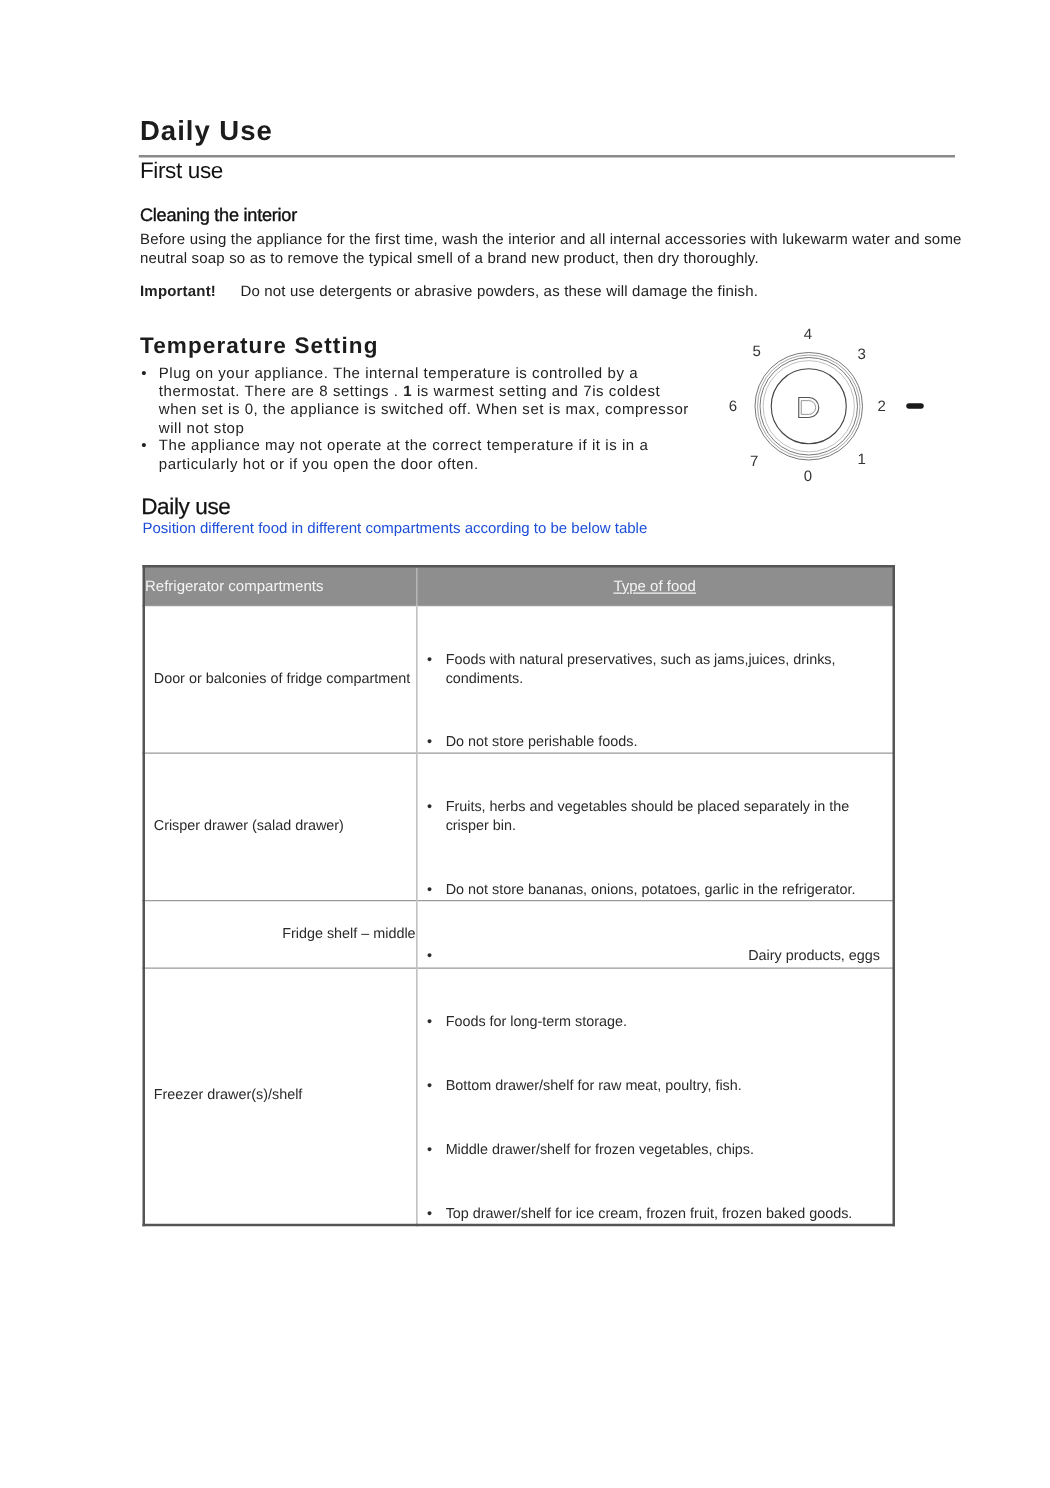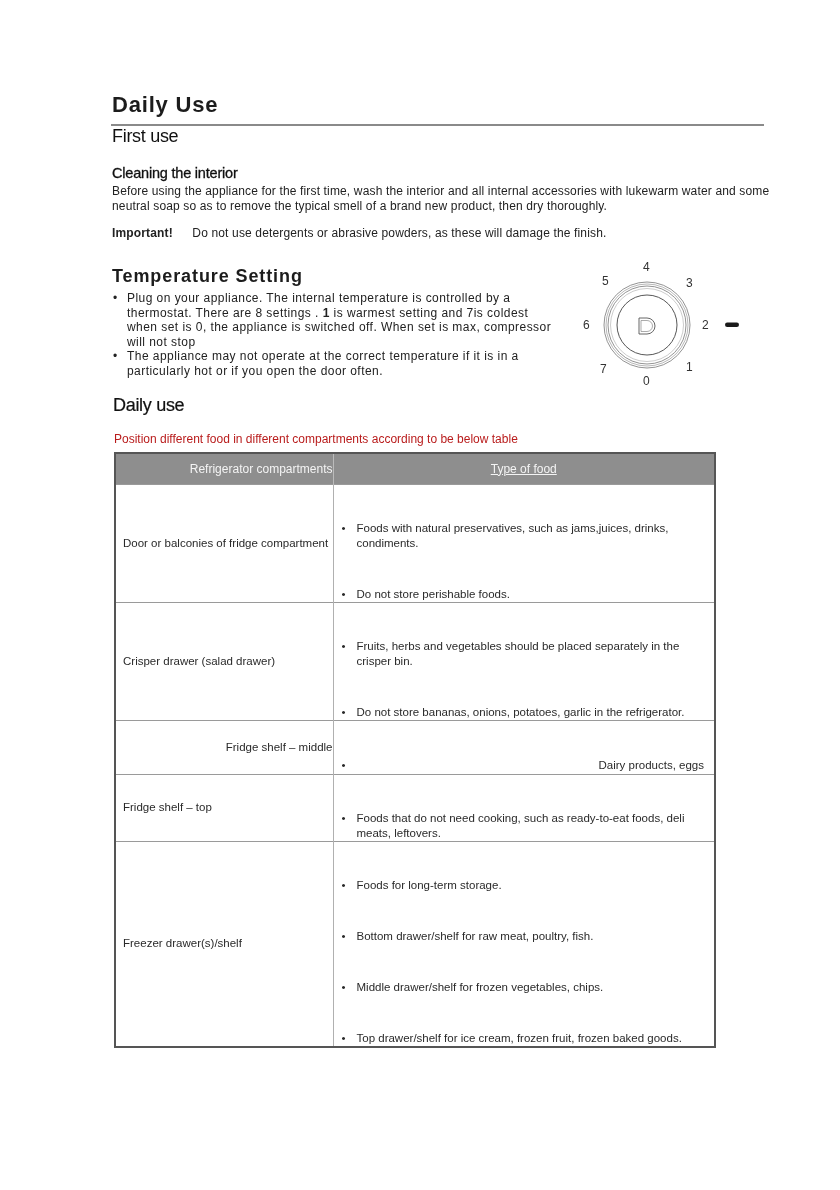--- a/index.html
+++ b/index.html
@@ -15,29 +15,29 @@
     .p-important { position: absolute; left: 112px; top: 226px; font-size: 12px; letter-spacing: 0.15px; color: #222; }
     .p-important b { font-weight: bold; margin-right: 16px; }
 
     .h-temp { position: absolute; left: 112px; top: 266px; font-size: 18px; font-weight: bold; letter-spacing: 0.9px; color: #1c1c1c; }
     .temp-list { position: absolute; left: 112px; top: 291px; width: 450px; list-style: none; font-size: 12px; line-height: 14.6px; letter-spacing: 0.45px; color: #222; }
     .temp-list li { position: relative; padding-left: 15px; }
     .temp-list li .bullet { position: absolute; left: 1px; top: 0; }
     .temp-list li b { font-weight: bold; }
 
     .h-daily { position: absolute; left: 113px; top: 395px; font-size: 18px; font-weight: normal; letter-spacing: -0.3px; color: #111; -webkit-text-stroke: 0.2px #111; }
-    .p-daily { position: absolute; left: 114px; top: 432px; font-size: 12px; color: #b91c1c; }
+    .p-daily { position: absolute; left: 114px; top: 415px; font-size: 12px; color: #1d4ed8; }
 
     
     .dial { position: absolute; left: 575px; top: 256px; width: 180px; height: 138px; }
     .dial .num { position: absolute; font-size: 12px; color: #333; }
 
     
     .food-table { position: absolute; left: 114px; top: 452px; width: 602px; border-collapse: collapse; border: 2px solid #555; font-size: 11.5px; color: #2a2a2a; }
-    .food-table th { background: #8e8e8e; color: #f4f4f4; font-weight: normal; height: 31px; text-align: right; padding-left: 20px; font-size: 12px; border-right: 1px solid #bbb; }
+    .food-table th { background: #8e8e8e; color: #f4f4f4; font-weight: normal; height: 31px; text-align: left; padding-left: 0; font-size: 12px; border-right: 1px solid #bbb; }
     .food-table th.col2 { text-align: center; padding-left: 0; border-right: none; text-decoration: underline; }
     .food-table td { border-top: 1px solid #9a9a9a; vertical-align: middle; }
     .food-table td.comp { width: 218px; padding-left: 7px; border-right: 1px solid #b0b0b0; line-height: 15px; }
     .food-table td.foods { padding-left: 20px; padding-right: 10px; }
     .food-table ul { list-style: none; line-height: 15px; }
     .food-table ul li { position: relative; padding-left: 3px; margin-top: 36px; }
     .food-table ul li::before { content: "•"; position: absolute; left: -12px; top: 0; }
     .r1 { height: 82px; }
     .r2 { height: 87px; }
     .r3 { height: 54px; text-align: right; }
@@ -112,28 +112,20 @@
         </td>
     </tr>
     <tr class="r3">
       <td class="comp">Fridge shelf – middle</td>
       <td class="foods">
           <ul>
         <li>Dairy products, eggs</li>
       </ul>
         </td>
     </tr>
-    <tr class="r4">
-      <td class="comp">Fridge shelf – top</td>
-      <td class="foods">
-          <ul>
-        <li>Foods that do not need cooking, such as ready-to-eat foods, deli meats, leftovers.</li>
-      </ul>
-        </td>
-    </tr>
     <tr class="r5">
       <td class="comp">Freezer drawer(s)/shelf</td>
       <td class="foods">
           <ul>
         <li>Foods for long-term storage.</li>
         <li>Bottom drawer/shelf for raw meat, poultry, fish.</li>
         <li>Middle drawer/shelf for frozen vegetables, chips.</li>
         <li>Top drawer/shelf for ice cream, frozen fruit, frozen baked goods.</li>
       </ul>
         </td>

